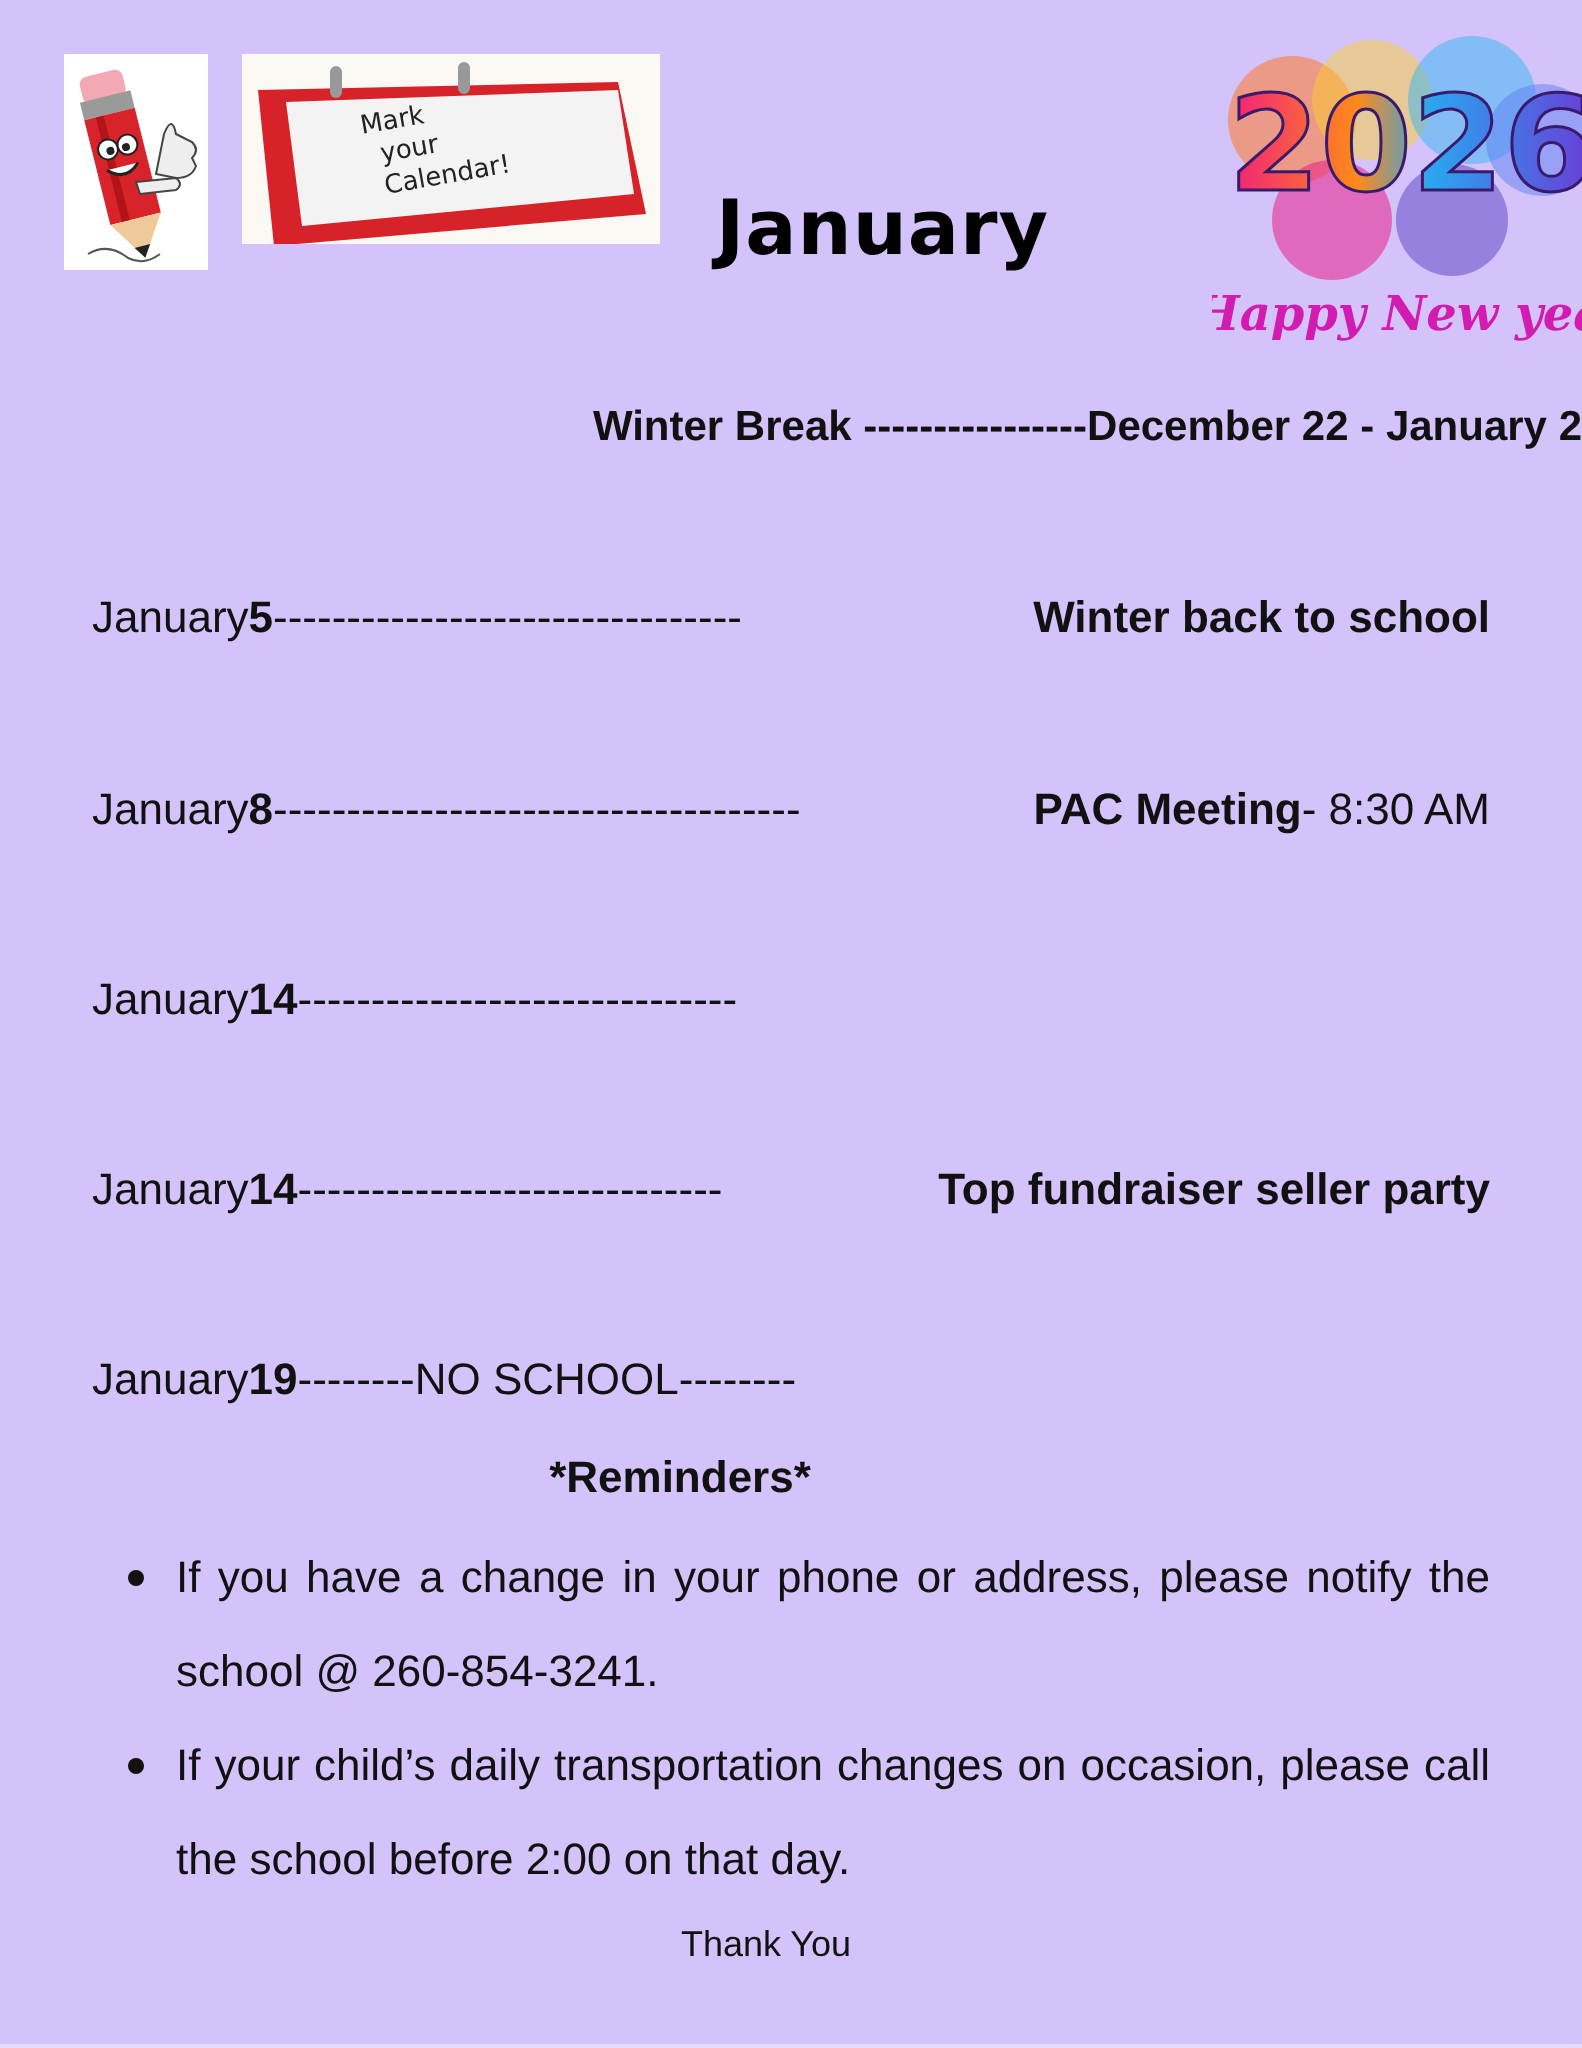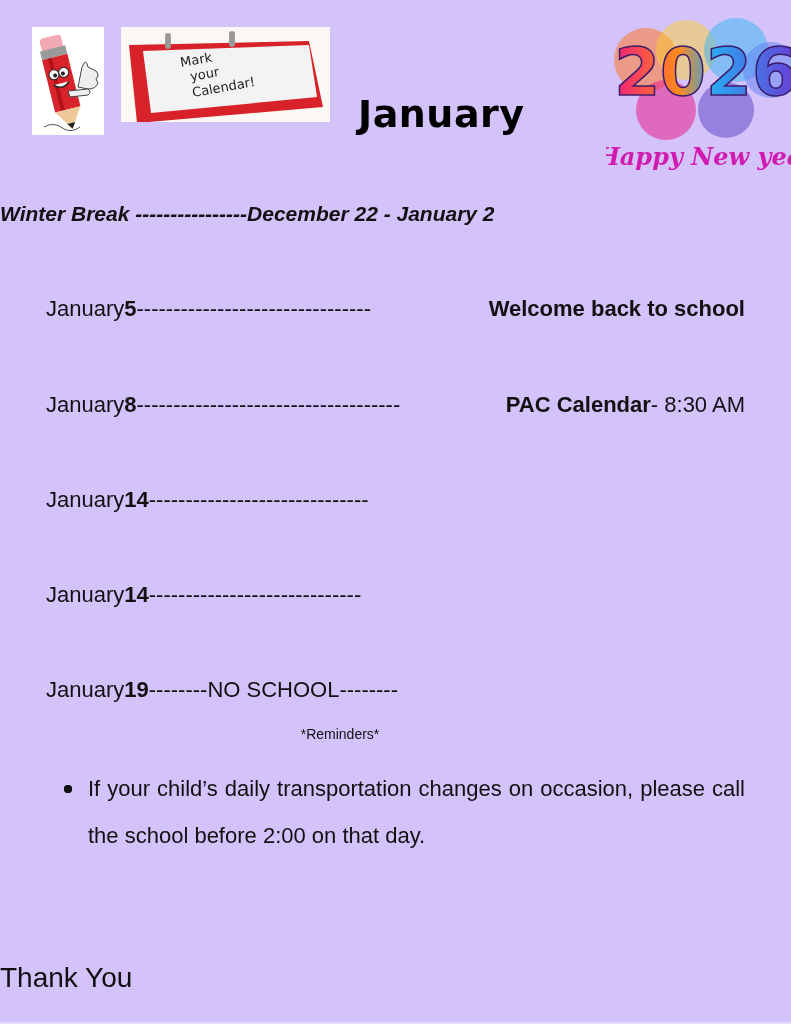--- a/index.html
+++ b/index.html
@@ -26,51 +26,51 @@
       position: absolute; left: 606px; top: 10px; width: 200px; height: 170px;
     }
     .title {
       position: absolute; left: 358px; top: 92px;
       font-family: "DejaVu Sans", sans-serif; font-weight: bold; font-size: 38px;
       letter-spacing: 0.5px; color: #000;
     }
 
     
     .winter {
-      position: absolute; left: 0; width: 791px; top: 202px; text-align: left;
-      font-weight: bold; font-size: 21px; color: #111; font-style: italic;
+      position: absolute; left: 0; width: 791px; top: 202px; text-align: right;
+      font-weight: bold; font-size: 21px; color: #111;
     }
 
     
     .event {
       position: absolute; left: 46px; right: 46px; height: 30px;
       font-size: 22px; white-space: nowrap; display: flex; align-items: baseline;
     }
     .event .date { font-weight: normal; }
     .event .day { font-weight: bold; }
     .event .dash { flex: 1; overflow: hidden; white-space: nowrap; letter-spacing: 0px; }
     .event .desc { font-weight: bold; }
     .event .extra { font-weight: normal; text-align: center; }
     .event .mid { font-weight: normal; }
 
     .reminders-title {
       position: absolute; left: 0; width: 680px; top: 726px; text-align: center;
-      font-weight: normal; font-size: 14px;
+      font-weight: bold; font-size: 22px;
     }
     .reminders {
       position: absolute; left: 62px; right: 46px; top: 765px;
       margin: 0; padding: 0; list-style: none;
       font-size: 22px; line-height: 47px;
     }
     .reminders li { position: relative; padding-left: 26px; text-align: justify; }
     .reminders li .bullet {
       position: absolute; left: 2px; top: 20px; width: 8px; height: 8px; border-radius: 50%; background: #111;
     }
     .thanks {
-      position: absolute; left: 0; width: 766px; top: 962px; text-align: left; font-size: 28px;
+      position: absolute; left: 0; width: 766px; top: 962px; text-align: center; font-size: 18px;
     }
   </style>
 </head>
 <body>
 
 <div class="page">
 
   <div class="img-pencil">
     <svg width="72" height="108" viewBox="0 0 72 108">
       <g transform="rotate(-14 30 55)">
@@ -128,55 +128,57 @@
   </div>
 
   <div class="winter">
     <span>Winter Break </span><span>----------------</span><span>December 22 - January 2</span>
   </div>
 
   <div class="event" style="top:296px">
     <span class="date">January </span>
       <span class="day">5</span>
       <span class="dash"> --------------------------------</span>
-      <span class="desc">Welcome back to school</span>
+      <span class="desc">Winter back to school</span>
   </div>
 
   <div class="event" style="top:392px">
     <span class="date">January </span>
       <span class="day">8</span>
       <span class="dash">------------------------------------</span>
-      <span class="desc">PAC Calendar</span>
+      <span class="desc">PAC Meeting</span>
       <span class="extra"> - 8:30 AM</span>
   </div>
 
   <div class="event" style="top:487px">
     <span class="date">January </span>
       <span class="day">14</span>
       <span class="dash">------------------------------</span>
   </div>
 
   <div class="event" style="top:582px">
     <span class="date">January </span>
       <span class="day">14</span>
       <span class="dash">-----------------------------</span>
+      <span class="desc">Top fundraiser seller party</span>
   </div>
 
   <div class="event" style="top:677px">
     <span class="date">January </span>
       <span class="day">19</span>
       <span class="mid"> --------</span>
       <span class="mid">NO SCHOOL</span>
       <span class="dash">--------</span>
   </div>
 
   <div class="reminders-title">*Reminders*</div>
   <ul class="reminders">
     <li>
       <span class="bullet"></span>
+      <span>If you have a change in your phone or address, please notify the school @ 260-854-3241.</span>
     </li>
     <li>
       <span class="bullet"></span>
       <span>If your child’s daily transportation changes on occasion, please call the school before 2:00 on that day.</span>
     </li>
   </ul>
 
   <div class="thanks">Thank You</div>
 
   <div class="bottom-strip"></div>

